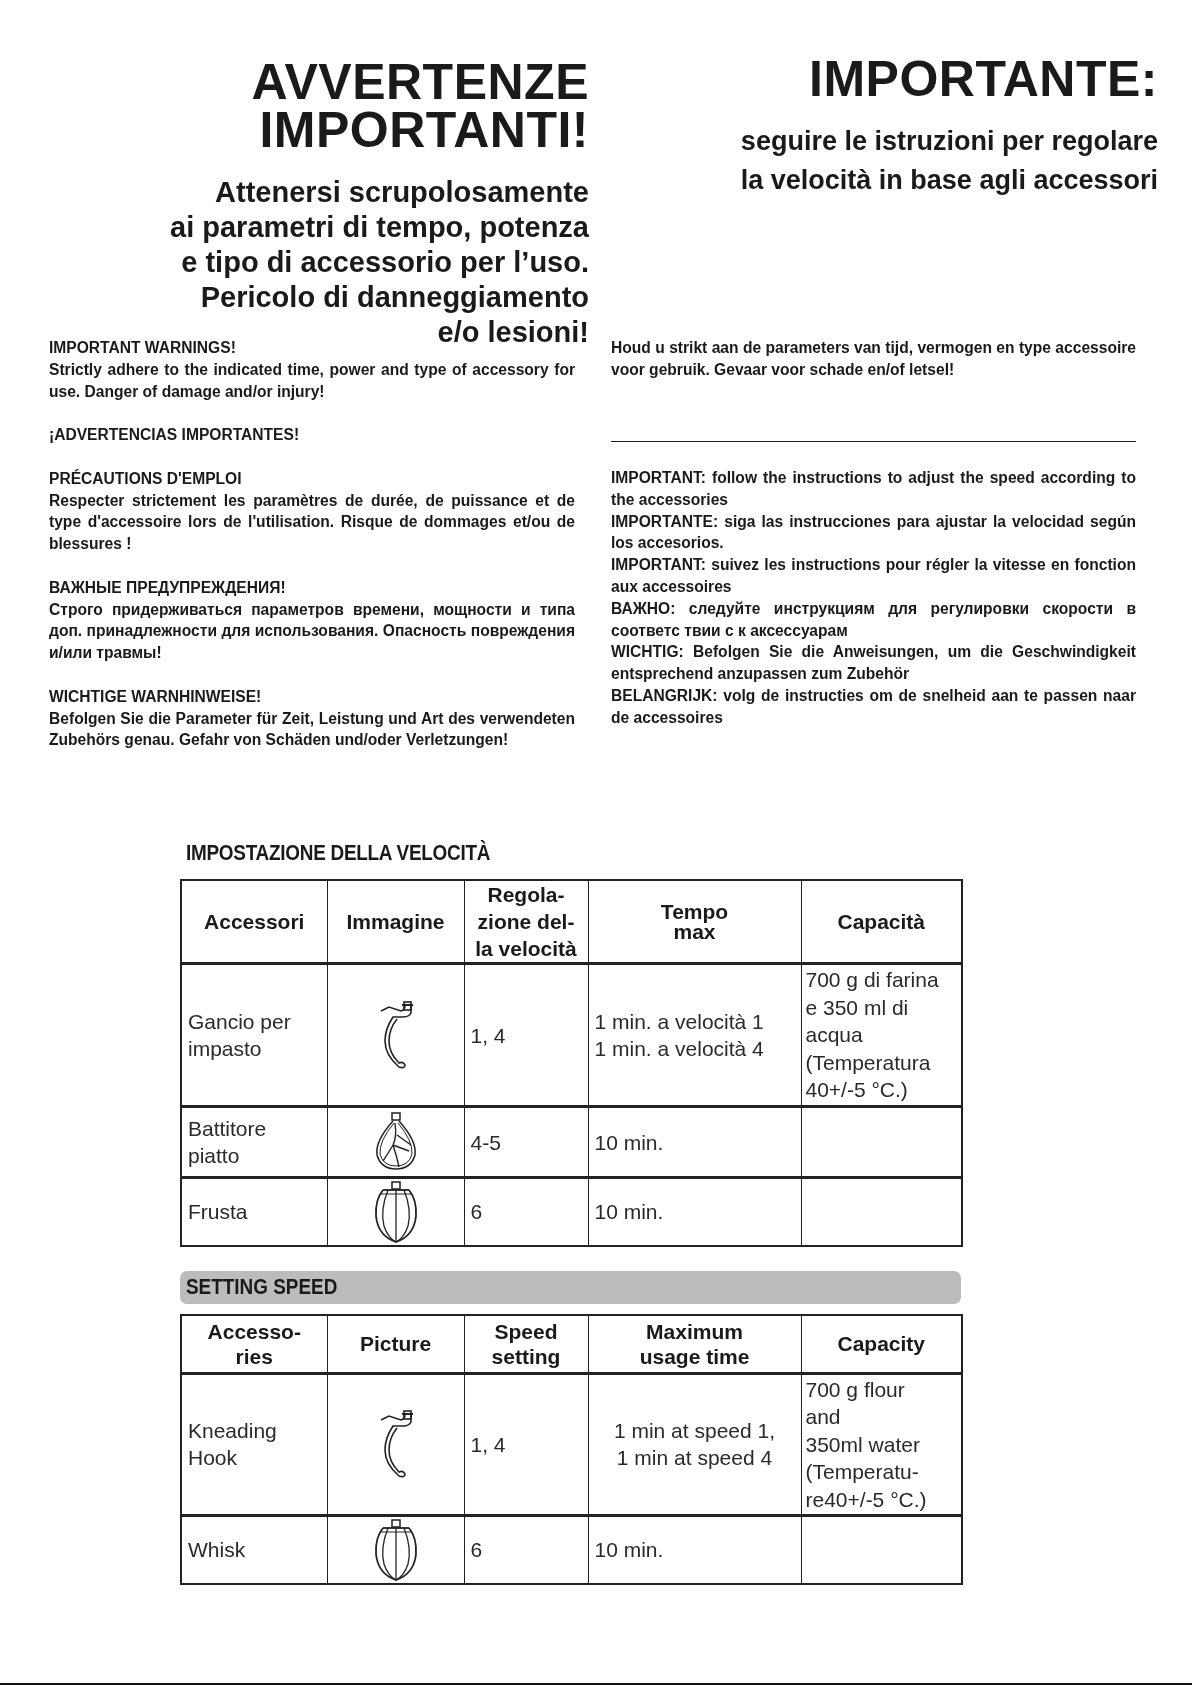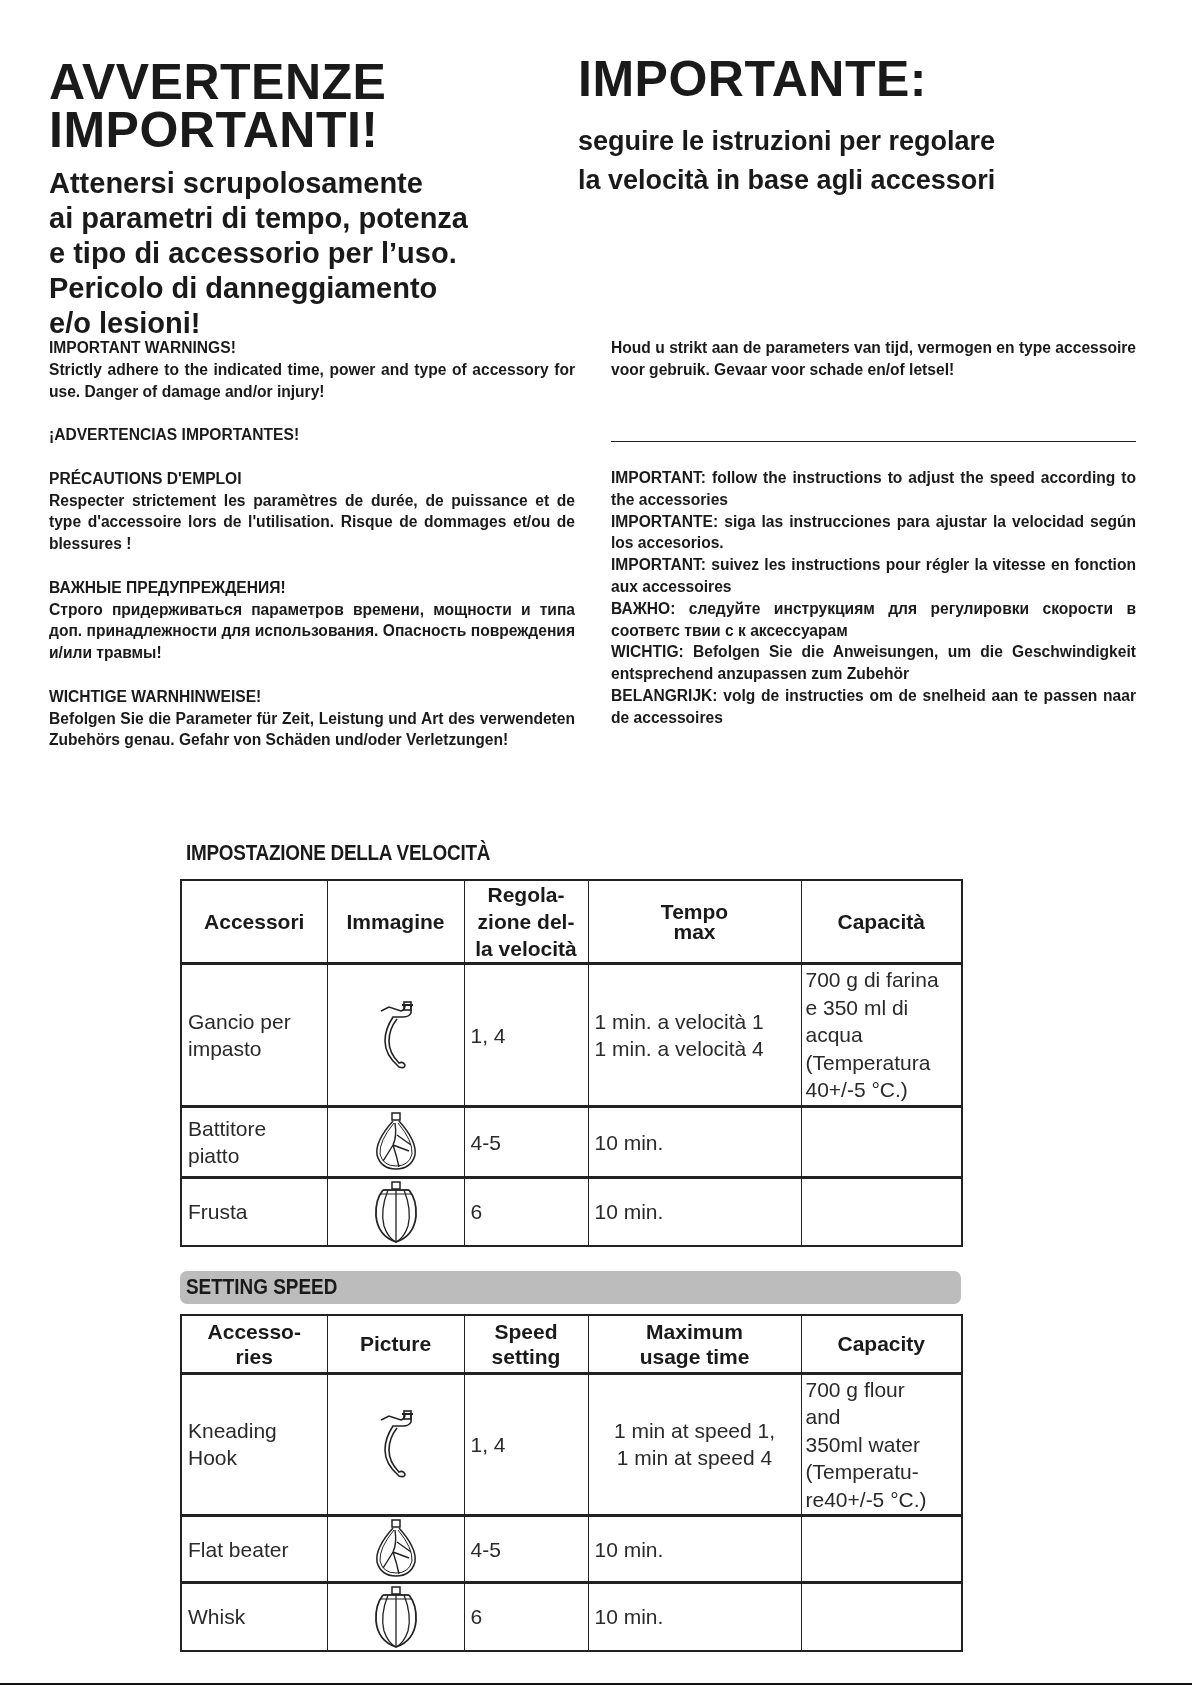--- a/index.html
+++ b/index.html
@@ -1,17 +1,17 @@
 <!DOCTYPE html>
 <html><head>
 <meta charset="utf-8">
 <style>
   html, body { margin:0; padding:0; background:#ffffff; }
   body { width:1192px; height:1685px; position:relative; overflow:hidden; color:#1a1a1a; font-family:"Liberation Sans", sans-serif; }
-  .abs { position:absolute; }
+  .abs { position:absolute;text-align:right; }
   .h-big { font-weight:bold; font-size:50px; line-height:48px; letter-spacing:0.5px; }
   .h-sub { font-weight:bold; font-size:29px; line-height:35px; }
   .h-sub2 { font-weight:bold; font-size:27px; line-height:39px; }
   .para { font-weight:bold; font-size:15.6px; line-height:21.8px; text-align:justify; }
   .para .title { display:block; }
   .para .body { display:block; }
   .block { margin-bottom:21.8px; }
   .rule { position:absolute; left:611px; width:525px; height:1px; background:#222; top:441px; }
 
   .sec-title { position:absolute; left:186px; font-family:"Liberation Sans", sans-serif; font-weight:bold; font-size:22px; letter-spacing:-0.3px; transform:scaleX(0.86); transform-origin:left center; }
@@ -31,21 +31,21 @@
   table.spec tr.sep td { border-top:3px solid #222; }
   .bottom-line { position:absolute; left:0; top:1683px; width:1192px; height:2px; background:#111; }
   svg.acc { display:block; margin:0 auto; }
 </style>
 </head>
 <body>
 
 <div class="abs" style="left:49px; top:58px; width:540px;">
   <div class="h-big">AVVERTENZE</div>
   <div class="h-big">IMPORTANTI!</div>
-  <div style="margin-top:12px;">
+  <div style="margin-top:21px;">
     <div class="h-sub">Attenersi scrupolosamente</div>
     <div class="h-sub">ai parametri di tempo, potenza</div>
     <div class="h-sub">e tipo di accessorio per l’uso.</div>
     <div class="h-sub">Pericolo di danneggiamento</div>
     <div class="h-sub">e/o lesioni!</div>
   </div>
 </div>
 
 <div class="abs" style="left:578px; top:52px; width:580px;">
   <div class="h-big" style="font-size:50px; line-height:54px;">IMPORTANTE:</div>
@@ -201,34 +201,20 @@
     </td>
     <td>1, 4</td>
     <td class="time2" style="white-space:pre-line;">1 min at speed 1,
 1 min at speed 4</td>
     <td class="cap" style="white-space:pre-line;">700 g flour
 and
 350ml water
 (Temperatu-
 re40+/-5 °C.)</td>
   </tr>
-  <tr class="row sep" style="height:67px;">
-    <td>Flat beater</td>
-    <td class="pic">
-      <svg class="acc" width="50" height="62" viewBox="0 0 50 62">
-        <rect x="21" y="2" width="8" height="7" fill="none" stroke="#222" stroke-width="1.5"></rect>
-        <path d="M22 10 Q4 30 6 44 Q10 58 25 58 Q40 58 44 44 Q46 30 28 10" fill="none" stroke="#222" stroke-width="1.5"></path>
-        <path d="M23 12 Q8 30 9 43 Q12 55 25 55 Q38 55 41 43 Q42 30 27 12" fill="none" stroke="#222" stroke-width="1"></path>
-        <path d="M24 12 Q26 26 22 34 Q16 44 12 50 M22 34 L38 40 M22 34 Q26 46 28 56 M26 24 L40 34" fill="none" stroke="#222" stroke-width="1.4"></path>
-      </svg>
-    </td>
-    <td>4-5</td>
-    <td>10 min.</td>
-    <td class="cap"></td>
-  </tr>
   <tr class="row sep" style="height:68px;">
     <td>Whisk</td>
     <td class="pic">
       <svg class="acc" width="44" height="64" viewBox="0 0 44 64">
         <rect x="18" y="2" width="8" height="7" fill="none" stroke="#222" stroke-width="1.5"></rect>
         <line x1="9" y1="10" x2="35" y2="10" stroke="#222" stroke-width="1.8"></line>
         <path d="M9 10 Q1 20 2 36 Q4 56 22 62 Q40 56 42 36 Q43 20 35 10" fill="none" stroke="#222" stroke-width="1.8"></path>
         <path d="M14 10 Q6 30 10 46 Q14 58 22 62 Q30 58 34 46 Q38 30 30 10" fill="none" stroke="#222" stroke-width="1.3"></path>
         <line x1="22" y1="10" x2="22" y2="62" stroke="#222" stroke-width="1.3"></line>
         <line x1="7" y1="14" x2="37" y2="14" stroke="#222" stroke-width="1"></line>

